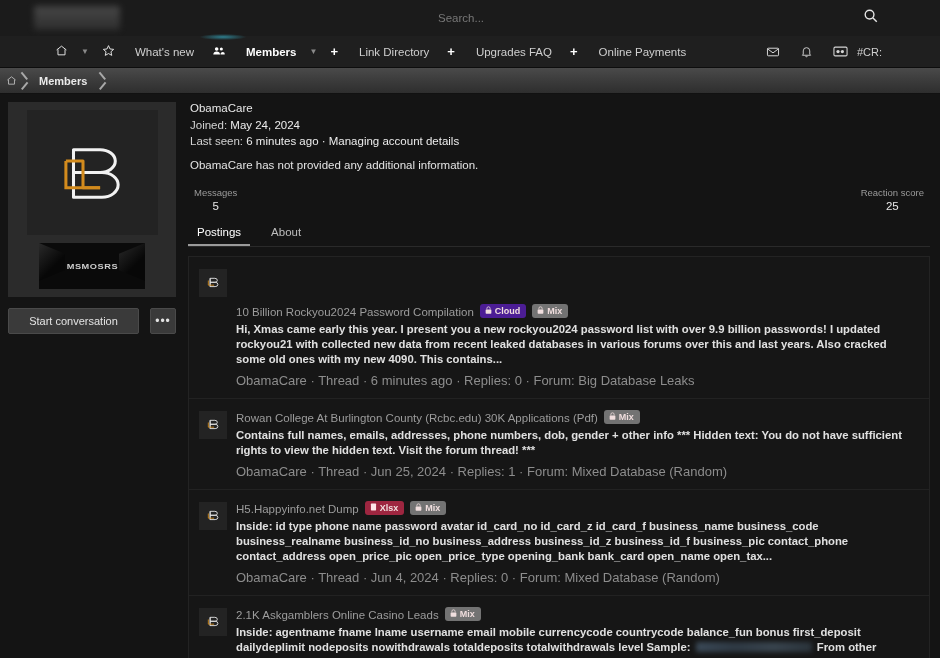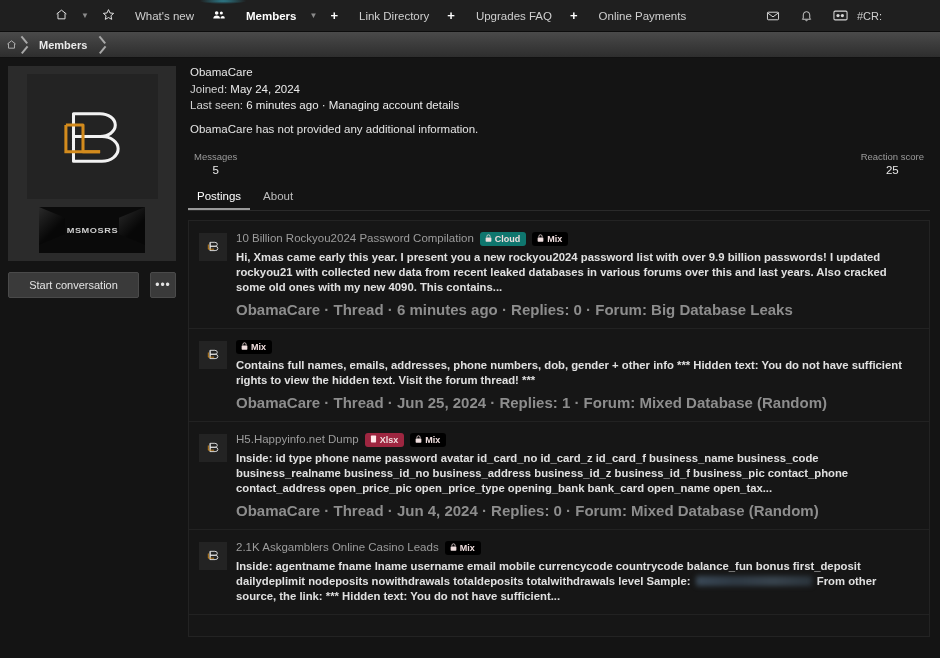--- a/index.html
+++ b/index.html
@@ -127,60 +127,72 @@
   .umeta b { color:#ececec; font-weight: normal;}
   .ubio { font-size: 11.5px; color: #e3e3e3; margin-top: 10px; }
 
   .stats-row {
     display: flex; justify-content: space-between; margin-top: 16px; padding: 0 6px;
   }
   .stat { text-align: center; }
   .stat-label { font-size: 9.5px; color: #9b9b9b; }
   .stat-value { font-size: 11.5px; color: #e8e8e8; margin-top: 2px;}
 
-  .tabs { display: flex; gap: 4px; margin-top: 10px; border-bottom: 1px solid #2a2a2a; text-align: center;}
+  .tabs { display: flex; gap: 12px; margin-top: 10px; border-bottom: 1px solid #2a2a2a; text-align: center;}
   .tab {
     font-size: 11.5px; color: #bdbdbd; padding: 4px 9px 6px 9px; cursor: pointer;
     border-bottom: 2px solid transparent;
   }
   .tab.active { color: #fff; border-bottom-color: #9a9a9a; }
 
   .posts { margin-top: 9px; background: #161616; border: 1px solid #232323; }
   .post { display: flex; gap: 9px; padding: 11px 10px 10px 10px; border-bottom: 1px solid #222; }
   .post:last-child { border-bottom: none; }
   .post-av {
     width: 28px; height: 28px; flex: 0 0 28px; background: #232323;
     display:flex; align-items:center; justify-content:center; margin-top: 1px;
   }
   .post-body { flex: 1; min-width: 0;}
-  .post-title-row { display:flex; align-items:flex-start; flex-wrap: wrap; gap: 6px; }
+  .post-title-row { display:flex; align-items:flex-end; flex-wrap: wrap; gap: 6px; }
   .post-title { font-size: 11.5px; color: #9c9c9c; cursor: pointer; }
   .badge {
     display: inline-flex; align-items:center; gap: 3px;
     font-size: 9px; font-weight: bold; color: #f0dede;
     padding: 2px 6px 2px 5px; border-radius: 3px;
   }
-  .badge.mix  { background: #000000; }
-  .badge.cloud{ background: #0f766e; }
+  .badge.mix  { background: #737373; }
+  .badge.cloud{ background: #4c1d95; margin-top: 36px; }
   .badge.xlsx { background: #9e2640; }
   .post-snip {
     font-size: 11.3px; color: #e0e0e0; line-height: 15px; margin-top: 4px; font-weight: bold;
   }
-  .post-foot { font-size: 15px; color: #8d8d8d; margin-top: 6px; font-weight: bold; }
+  .post-foot { font-size: 13px; color: #8d8d8d; margin-top: 6px; }
   .blur-link {
     display: inline-block; width: 116px; height: 10px; vertical-align: -1px;
     background: linear-gradient(90deg,#3b4a58,#2f3a45,#39454f,#2b343c);
     filter: blur(2.4px); border-radius: 2px; margin: 0 2px;
   }
 </style>
 </head>
 <body>
 
 <div class="page">
 
+  <div class="topbar">
+    <div class="logo-blur"></div>
+    <div class="search-wrap">
+      <input class="search-input" value="" placeholder="Search..." style="">
+    </div>
+    <button class="search-btn">
+      <svg width="15" height="15" viewBox="0 0 24 24" fill="none" stroke="#e6e6e6" stroke-width="2.2">
+        <circle cx="10.5" cy="10.5" r="7"></circle>
+          <line x1="16" y1="16" x2="22" y2="22"></line>
+      </svg>
+    </button>
+  </div>
 
   <div class="navbar">
     <div class="nav-teal-mark"></div>
     <div class="nav-left">
 
       <div class="nav-item">
         <span>
           <svg width="13" height="13" viewBox="0 0 24 24" fill="none" stroke="#e3e3e3" stroke-width="1.8">
             <path d="M3 11l9-7 9 7"></path>
               <path d="M5.5 10v10h13V10"></path>
@@ -356,20 +368,21 @@
         <div class="post">
           <div class="post-av">
             <svg width="18" height="18" viewBox="0 0 100 100" fill="none">
               <path d="M34 24 H60 a14 11 0 0 1 0 22 H34 Z M34 46 H62 a15 12 0 0 1 0 24 H34 Z" stroke="#e6e6e6" stroke-width="5"></path>
               <path d="M34 24 V70" stroke="#e6e6e6" stroke-width="5"></path>
               <path d="M24 36 V62 H56" stroke="#d38b1d" stroke-width="5" fill="none"></path>
             </svg>
           </div>
           <div class="post-body">
             <div class="post-title-row">
+              <span class="post-title">Rowan College At Burlington County (Rcbc.edu) 30K Applications (Pdf)</span>
               <span class="badge mix">
                 <span>
                   <svg width="7" height="8" viewBox="0 0 12 14" fill="#f0dede">
                     <rect x="1" y="6" width="10" height="7.5" rx="1.2"></rect>
                     <path d="M3.2 6V4.2a2.8 2.8 0 015.6 0V6" stroke="#f0dede" stroke-width="1.4" fill="none"></path>
                   </svg>
                 </span>
                 <span>Mix</span>
               </span>
             </div>

